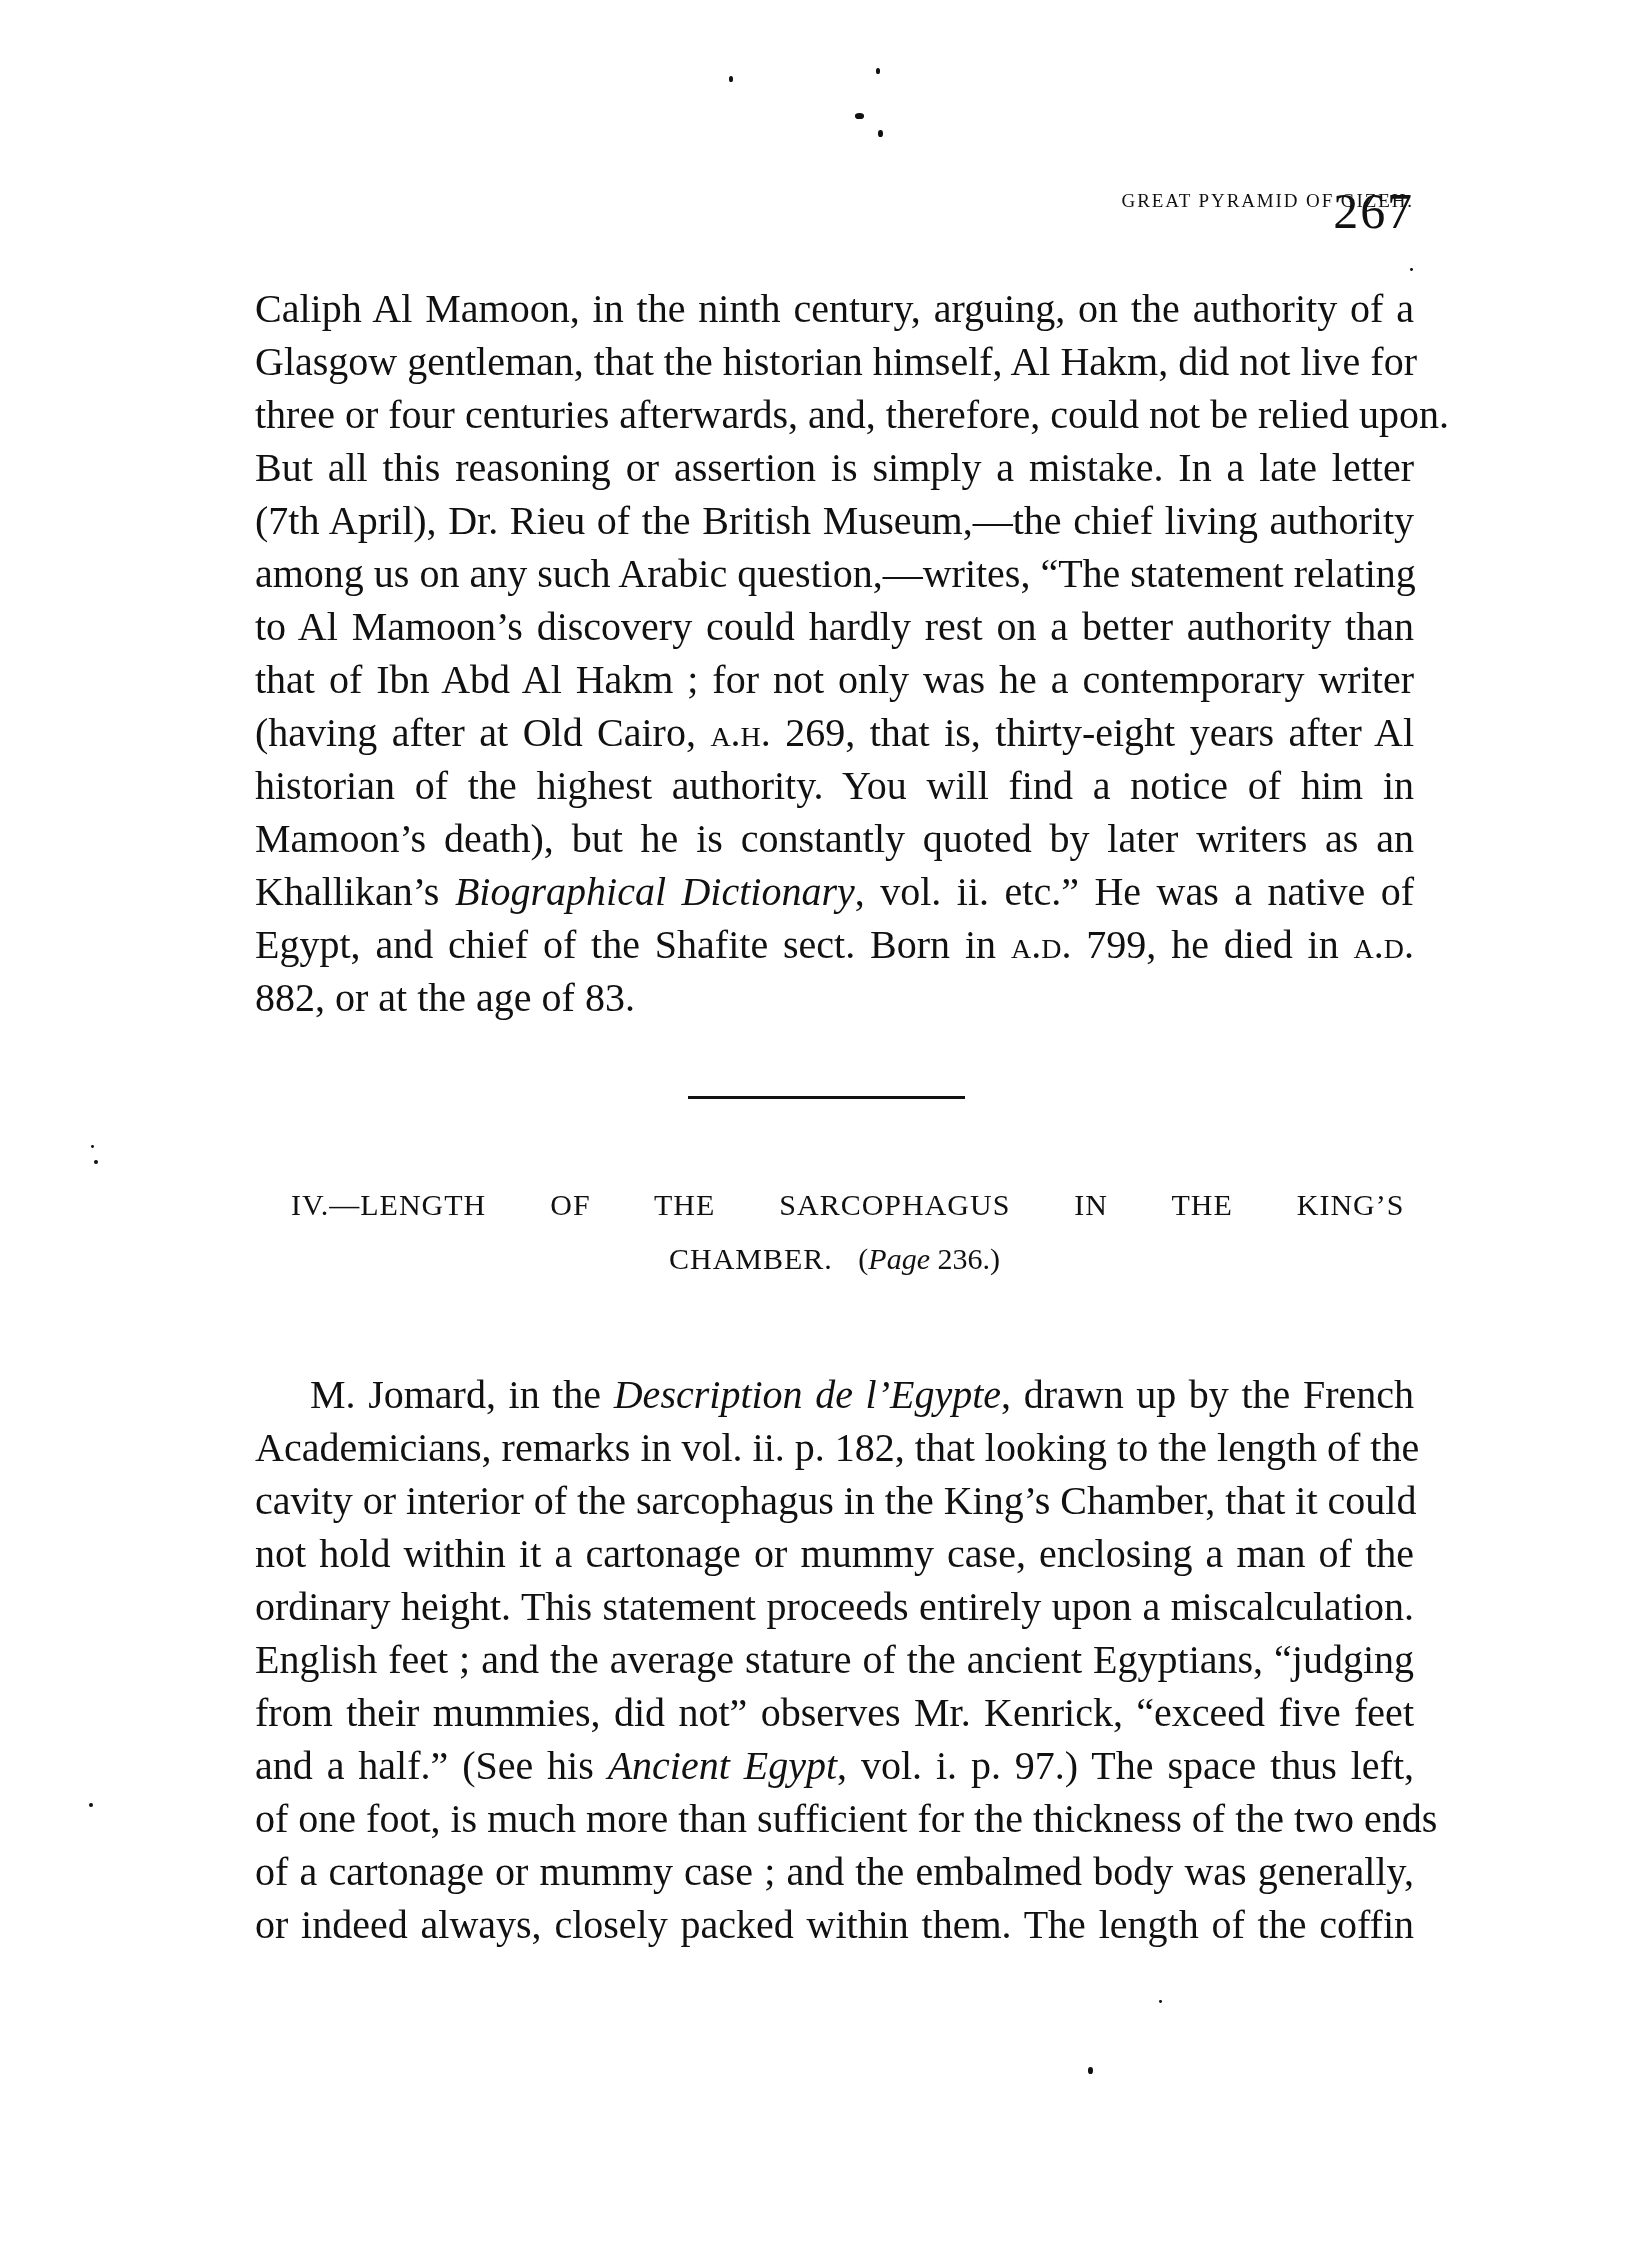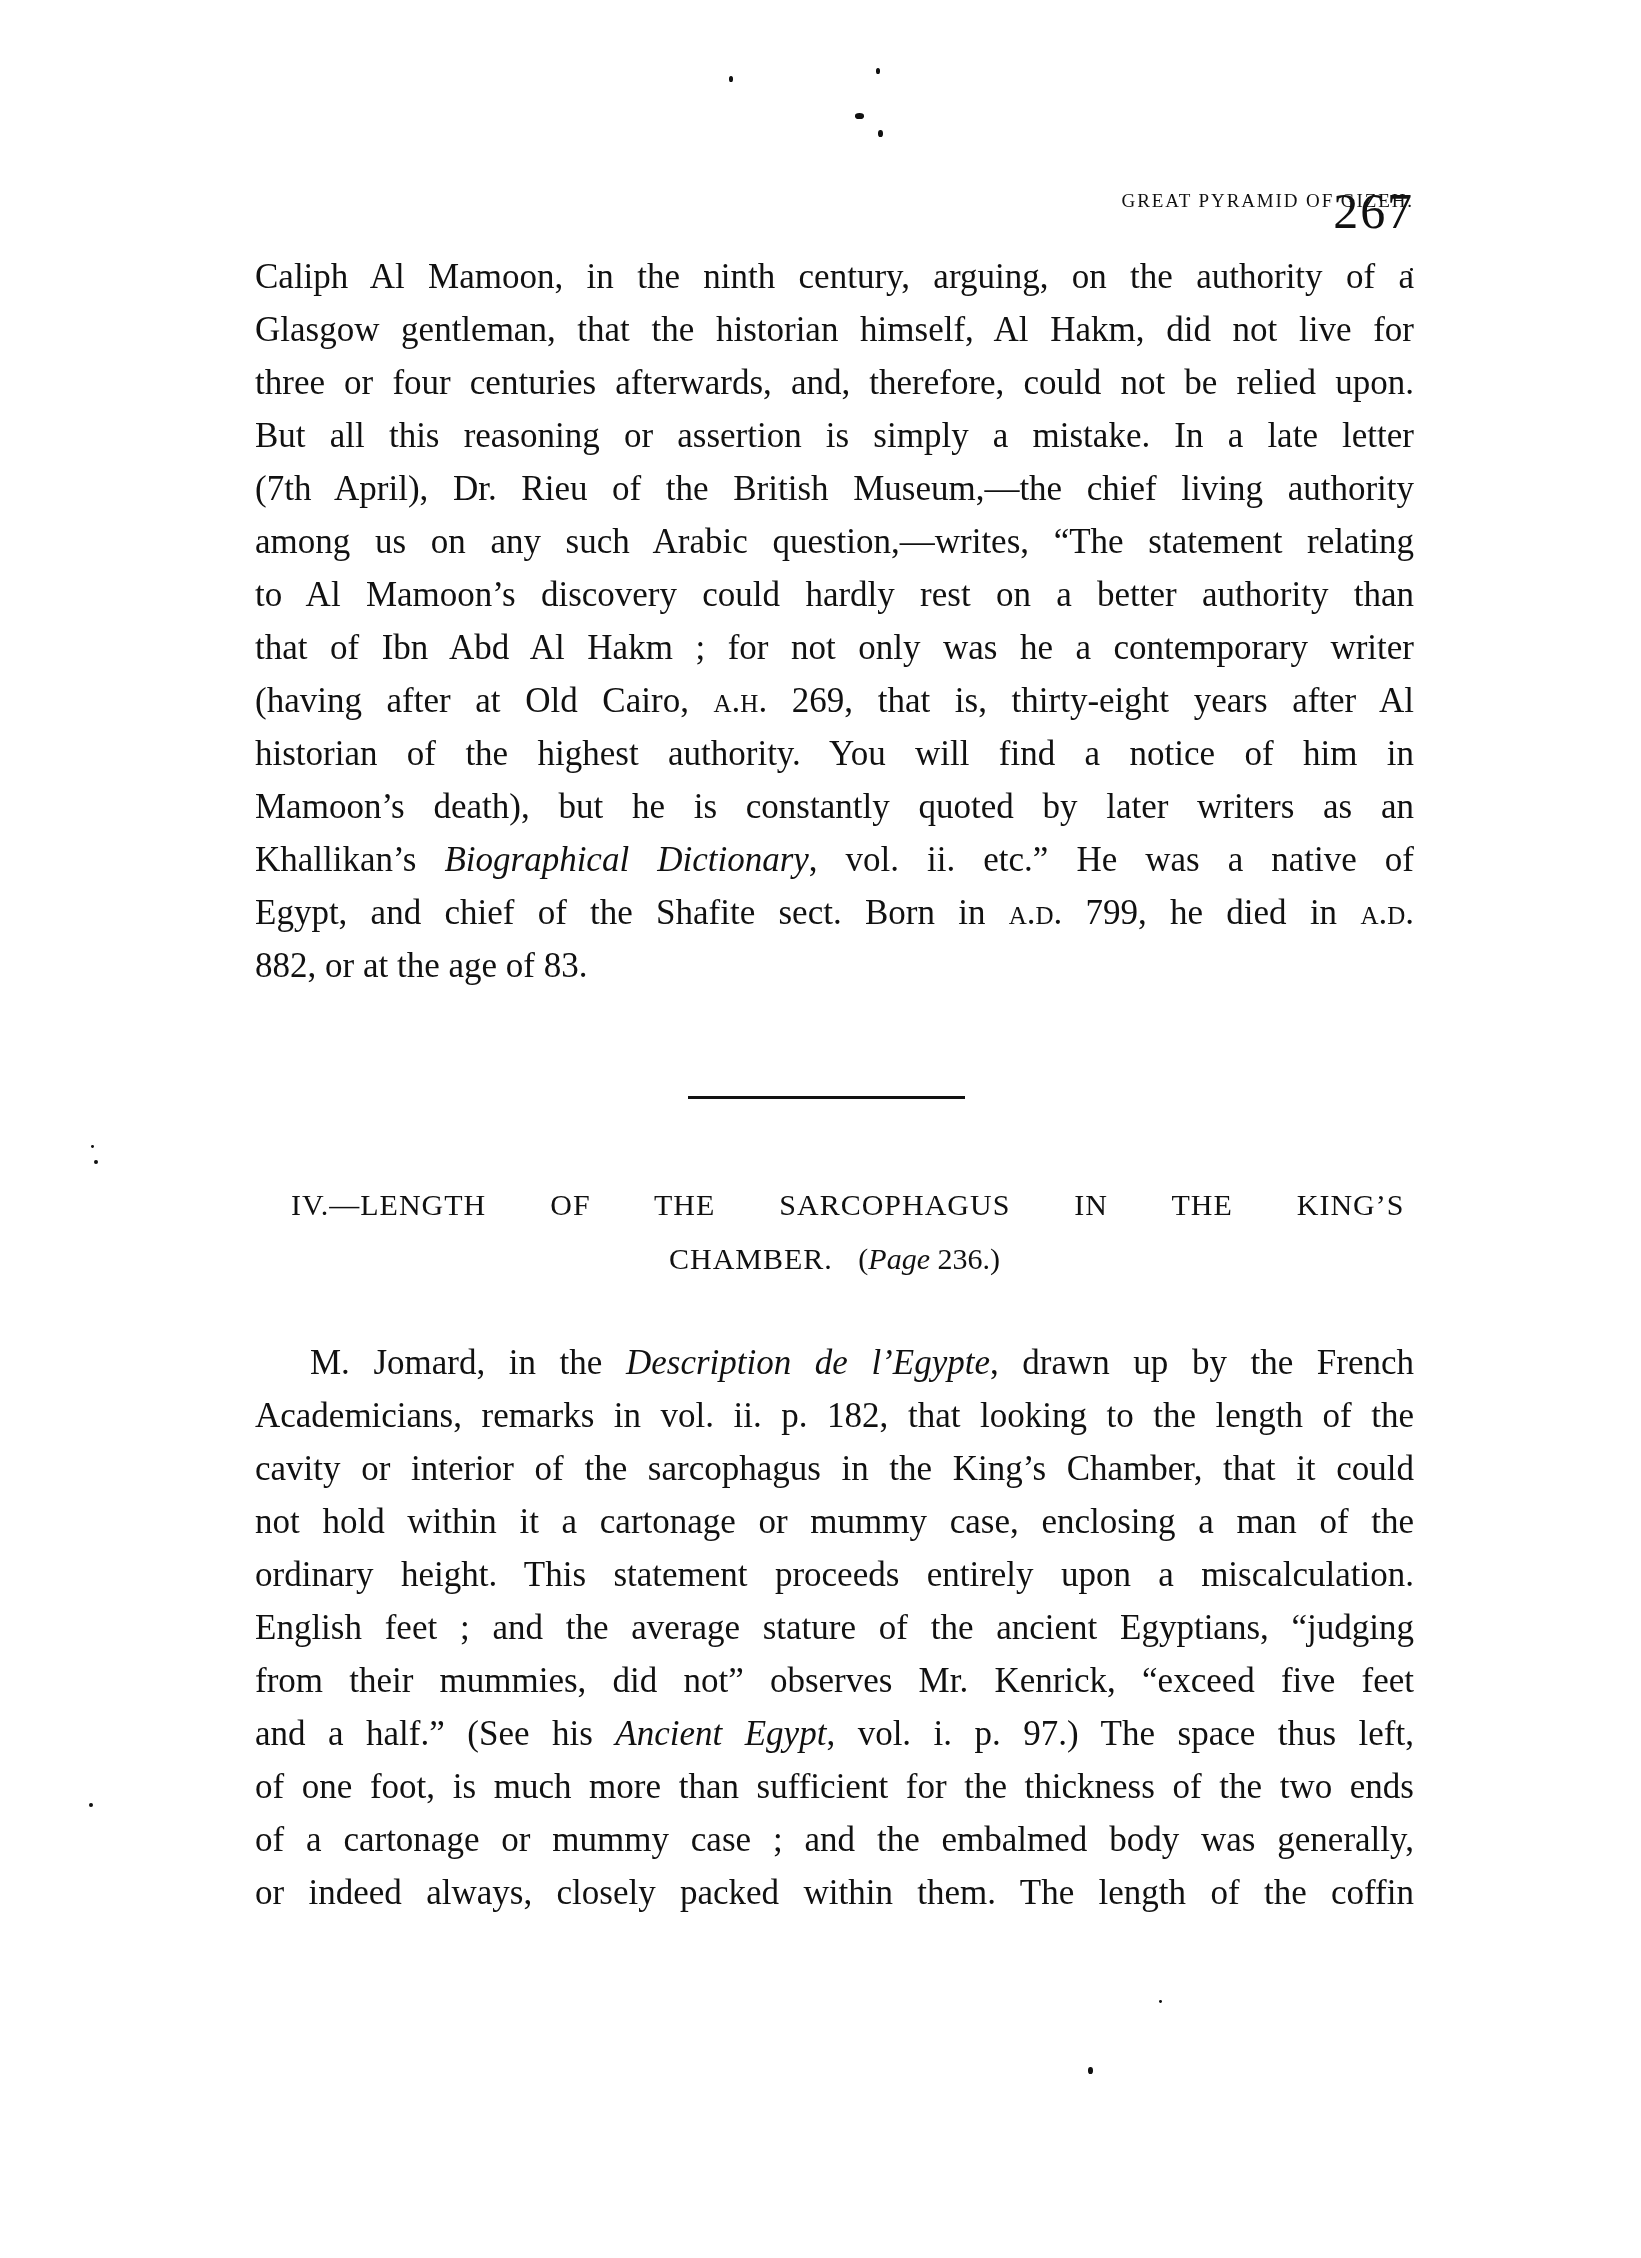--- a/index.html
+++ b/index.html
@@ -50,23 +50,24 @@
       right: 0;
       top: 0;
       font-size: 50px;
       letter-spacing: 1.9px;
     }
     
     .text-block {
       position: absolute;
       left: 255px;
       width: 1159px;
-      font-size: 35px;
+      font-size: 40px;
       line-height: 53px;
       text-align: justify;
+      margin-top: 32px;
     }
     .line {
       display: block;
       text-align: justify;
       text-align-last: justify;
       white-space: nowrap;
       height: 53px;
     }
     .line.last {
       text-align-last: left;

